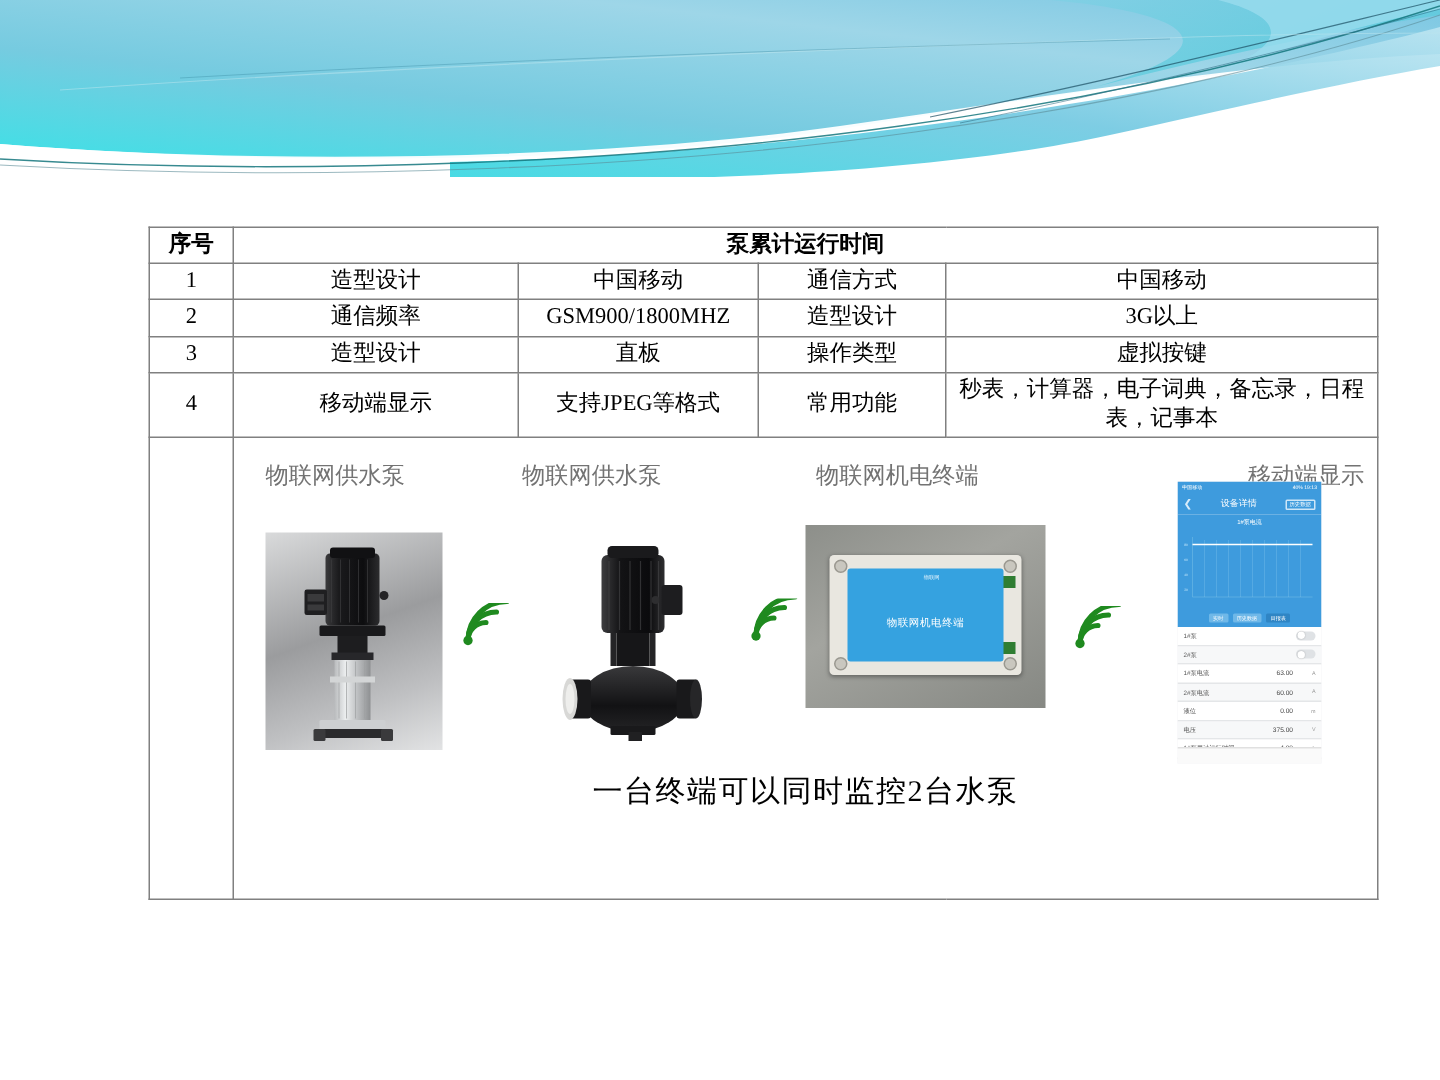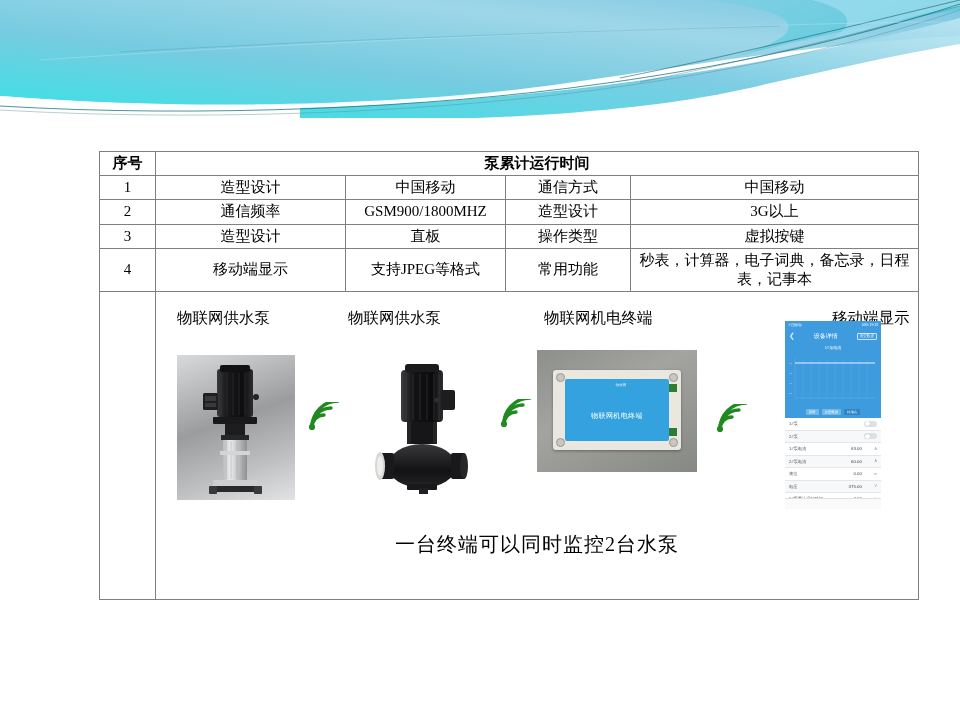--- a/index.html
+++ b/index.html
@@ -37,21 +37,21 @@
   .c5{width:288px;}
 
   
   td.media-cell{padding:0;height:303px;vertical-align:top;}
   td.media-left{padding:0;}
 
   .media-inner{position:relative;width:100%;height:303px;}
 
   
   .caption{
-    position:absolute;font-size:15.5px;color:#000000;white-space:nowrap;
+    position:absolute;font-size:15.5px;color:#737373;white-space:nowrap;
     font-family:"Liberation Serif","DejaVu Serif",serif;
   }
   .cap1{left:18px;top:14px;}
   .cap2{left:189px;top:14px;}
   .cap3{left:385px;top:14px;}
   .cap4{left:625px;top:14px;margin-left:48px;}
 
   
   .dev{position:absolute;}
 
@@ -62,21 +62,20 @@
 
   .wifi{position:absolute;}
   .wifi1{left:148px;top:108px;}
   .wifi2{left:340px;top:105px;}
   .wifi3{left:556px;top:110px;}
 
   .bottom-note{
     position:absolute;left:0;right:0;top:222px;text-align:center;
     font-size:20px;color:#000;letter-spacing:1px;
     font-family:"Liberation Serif","DejaVu Serif",serif;
-    margin-top:16px;
   }
 
   
   .ph{position:relative;width:96px;height:188px;background:#f2f3f5;overflow:hidden;}
   .ph-status{height:9px;background:#3e9bdd;display:flex;align-items:center;justify-content:space-between;padding:0 3px;}
   .ph-status span{font-size:3.4px;color:#fff;font-family:"Liberation Sans",sans-serif;}
   .ph-nav{height:13px;background:#3e9bdd;display:flex;align-items:center;justify-content:space-between;padding:0 4px;}
   .ph-nav .t{font-size:6px;color:#fff;font-family:"Liberation Sans",sans-serif;}
   .ph-nav .b{font-size:7px;color:#d8ecfa;}
   .ph-nav .r{font-size:3.6px;color:#fff;border:0.5px solid #cde6f8;padding:0 2px;border-radius:1px;}

